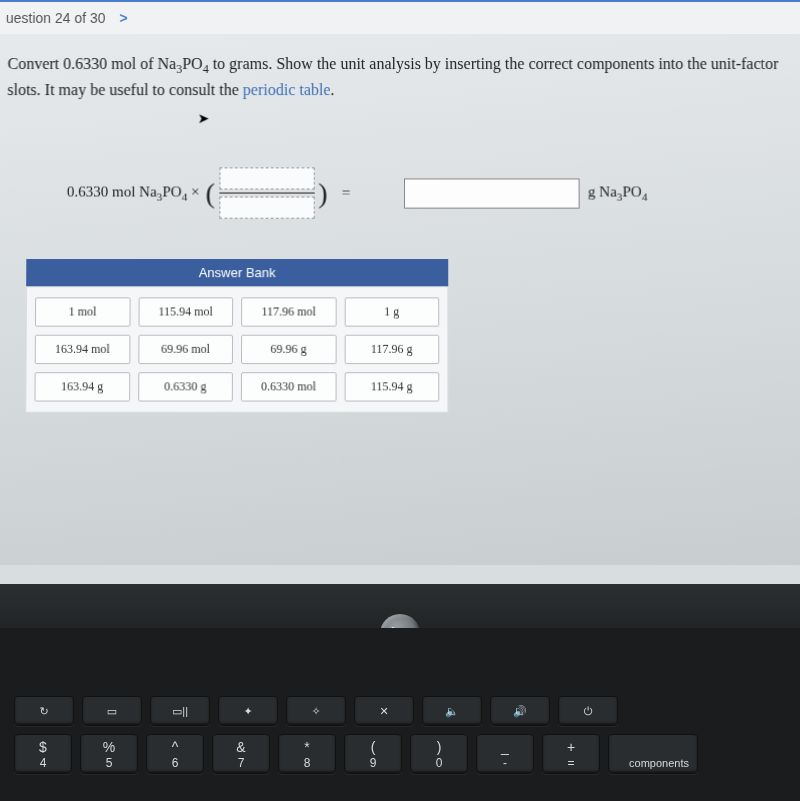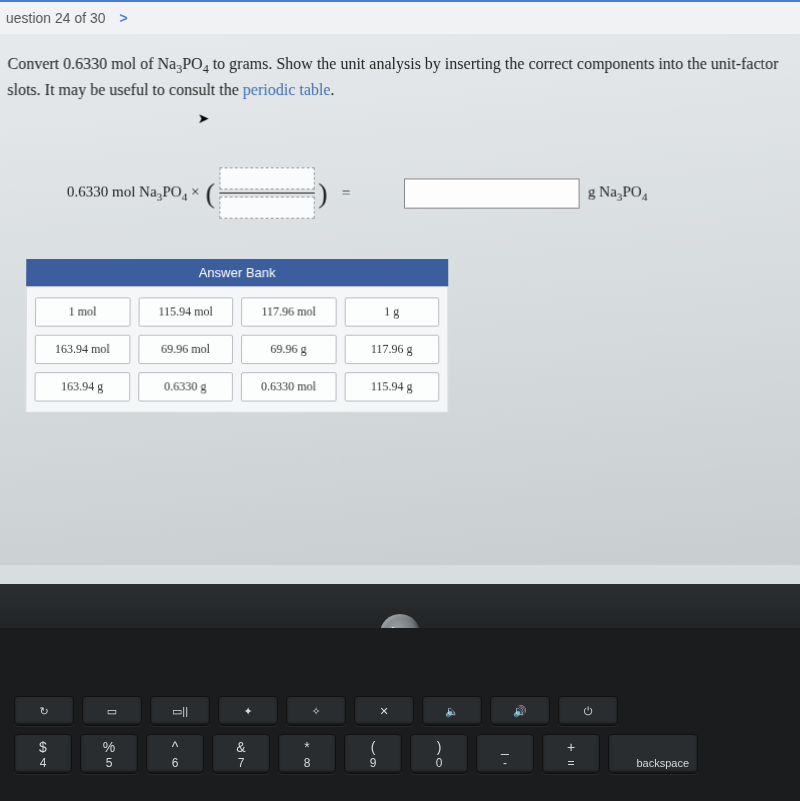--- a/index.html
+++ b/index.html
@@ -267,15 +267,15 @@
         <span class="bot">0</span>
       </div>
     <div class="key">
         <span class="top">_</span>
         <span class="bot">-</span>
       </div>
     <div class="key">
         <span class="top">+</span>
         <span class="bot">=</span>
       </div>
-    <div class="key wide">backspace</div>
+    <div class="key wide">components</div>
   </div>
 </div>
 
 </body></html>

